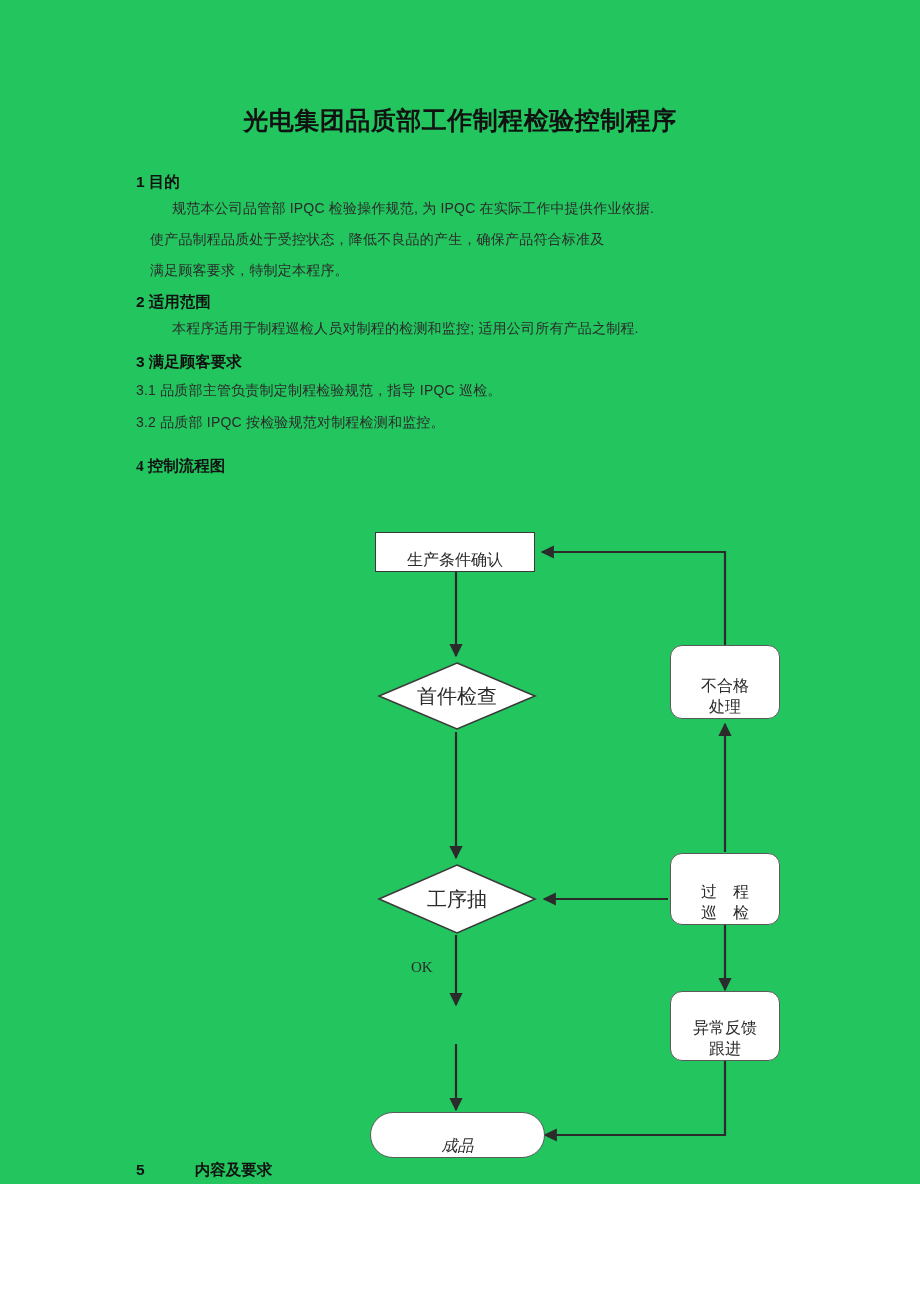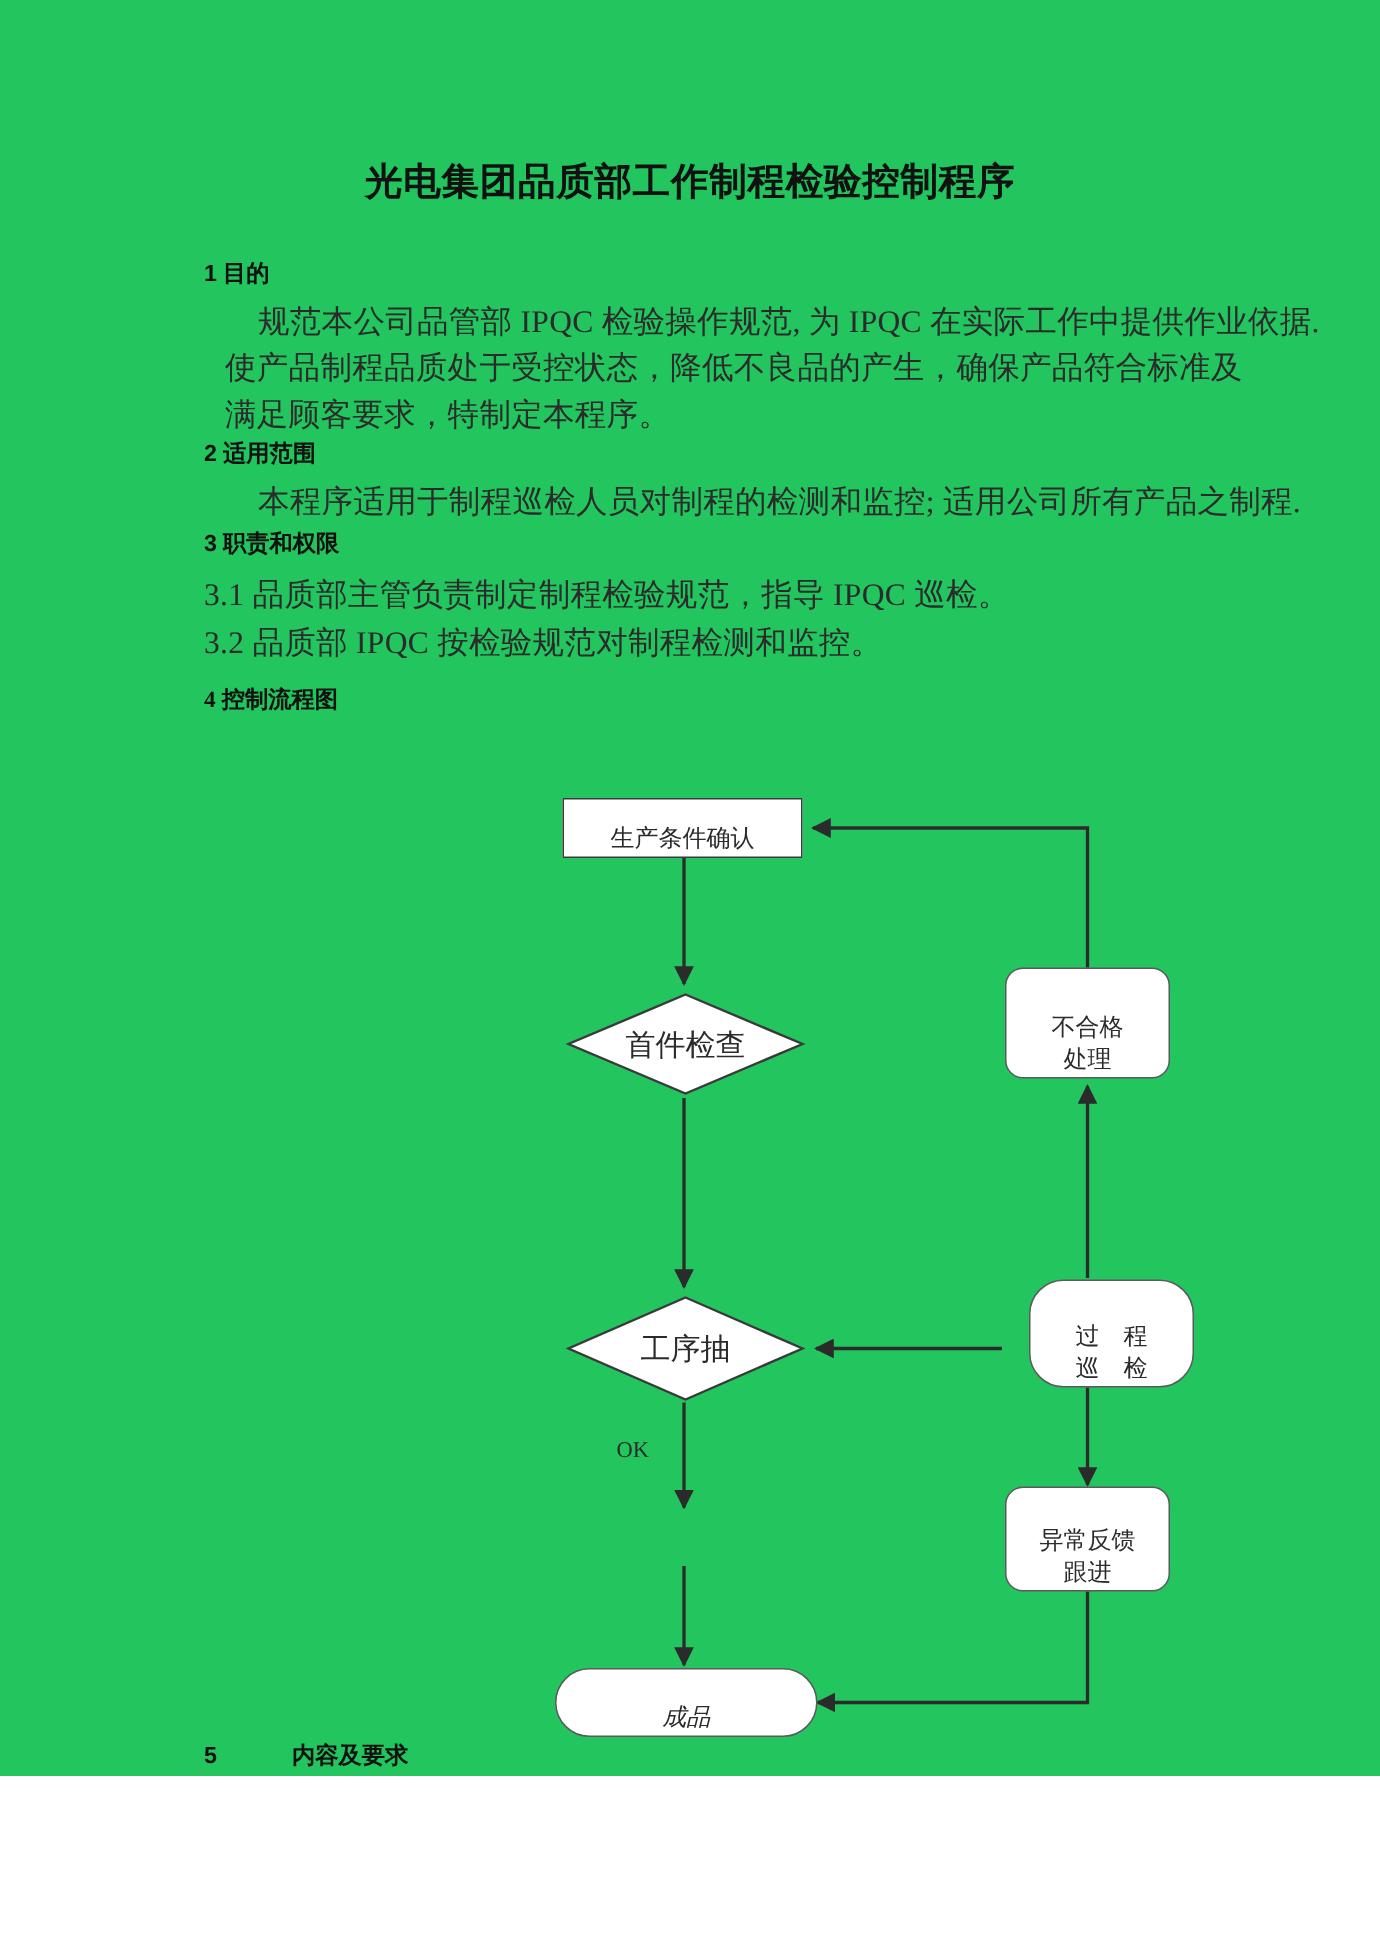--- a/index.html
+++ b/index.html
@@ -38,22 +38,22 @@
     font-family: "Liberation Sans", sans-serif;
     font-weight: bold;
     font-size: 15.5px;
     color: #111;
     white-space: nowrap;
   }
   .sec-head .num { margin-right: 4px; }
 
   .body-line {
     position: absolute;
-    font-family: Liberation Serif, serif;
-    font-size: 21px;
+    font-family: Liberation Sans, sans-serif;
+    font-size: 14px;
     color: #2b2b2b;
     white-space: nowrap;
     letter-spacing: 0.2px;
   }
   .body-indent { left: 172px; }
   .body-flush  { left: 136px; }
 
   .sec5 {
     position: absolute;
     left: 136px;
@@ -138,21 +138,21 @@
   <div class="body-line body-indent" style="top:200px;">规范本公司品管部 IPQC 检验操作规范, 为 IPQC 在实际工作中提供作业依据.</div>
   <div class="body-line body-flush" style="left:150px; top:231px;">使产品制程品质处于受控状态，降低不良品的产生，确保产品符合标准及</div>
   <div class="body-line body-flush" style="left:150px; top:262px;">满足顾客要求，特制定本程序。</div>
 
   <div class="sec-head" style="top:292px;">
     <span class="num">2</span><span>适用范围</span>
   </div>
   <div class="body-line body-indent" style="top:320px;">本程序适用于制程巡检人员对制程的检测和监控; 适用公司所有产品之制程.</div>
 
   <div class="sec-head" style="top:352px;">
-    <span class="num">3</span><span>职责和权限</span>
+    <span class="num">3</span><span>满足顾客要求</span>
   </div>
   <div class="body-line body-flush" style="top:382px;">3.1 品质部主管负责制定制程检验规范，指导 IPQC 巡检。</div>
   <div class="body-line body-flush" style="top:414px;">3.2 品质部 IPQC 按检验规范对制程检测和监控。</div>
 
   <div class="sec-head" style="top:456px;font-family:Liberation Serif, serif;">
     <span class="num">4</span><span>控制流程图</span>
   </div>
 
   <svg id="flow" viewBox="0 0 920 1302" width="920" height="1302">
     <defs>
@@ -205,21 +205,21 @@
 
   <div class="node stadium" style="left:370px; top:1112px; width:175px; height:46px;">
     <span>成品</span>
   </div>
 
   <div class="node round" style="left:670px; top:645px; width:110px; height:74px;">
     <span>不合格</span>
     <span>处理</span>
   </div>
 
-  <div class="node round spaced" style="left:686px; top:853px; width:110px; height:72px;border-radius:23px;">
+  <div class="node round spaced" style="left:670px; top:853px; width:110px; height:72px;">
     <span>过 程</span>
     <span>巡 检</span>
   </div>
 
   <div class="node round" style="left:670px; top:991px; width:110px; height:70px;">
     <span>异常反馈</span>
     <span>跟进</span>
   </div>
 
   <div class="sec5">

